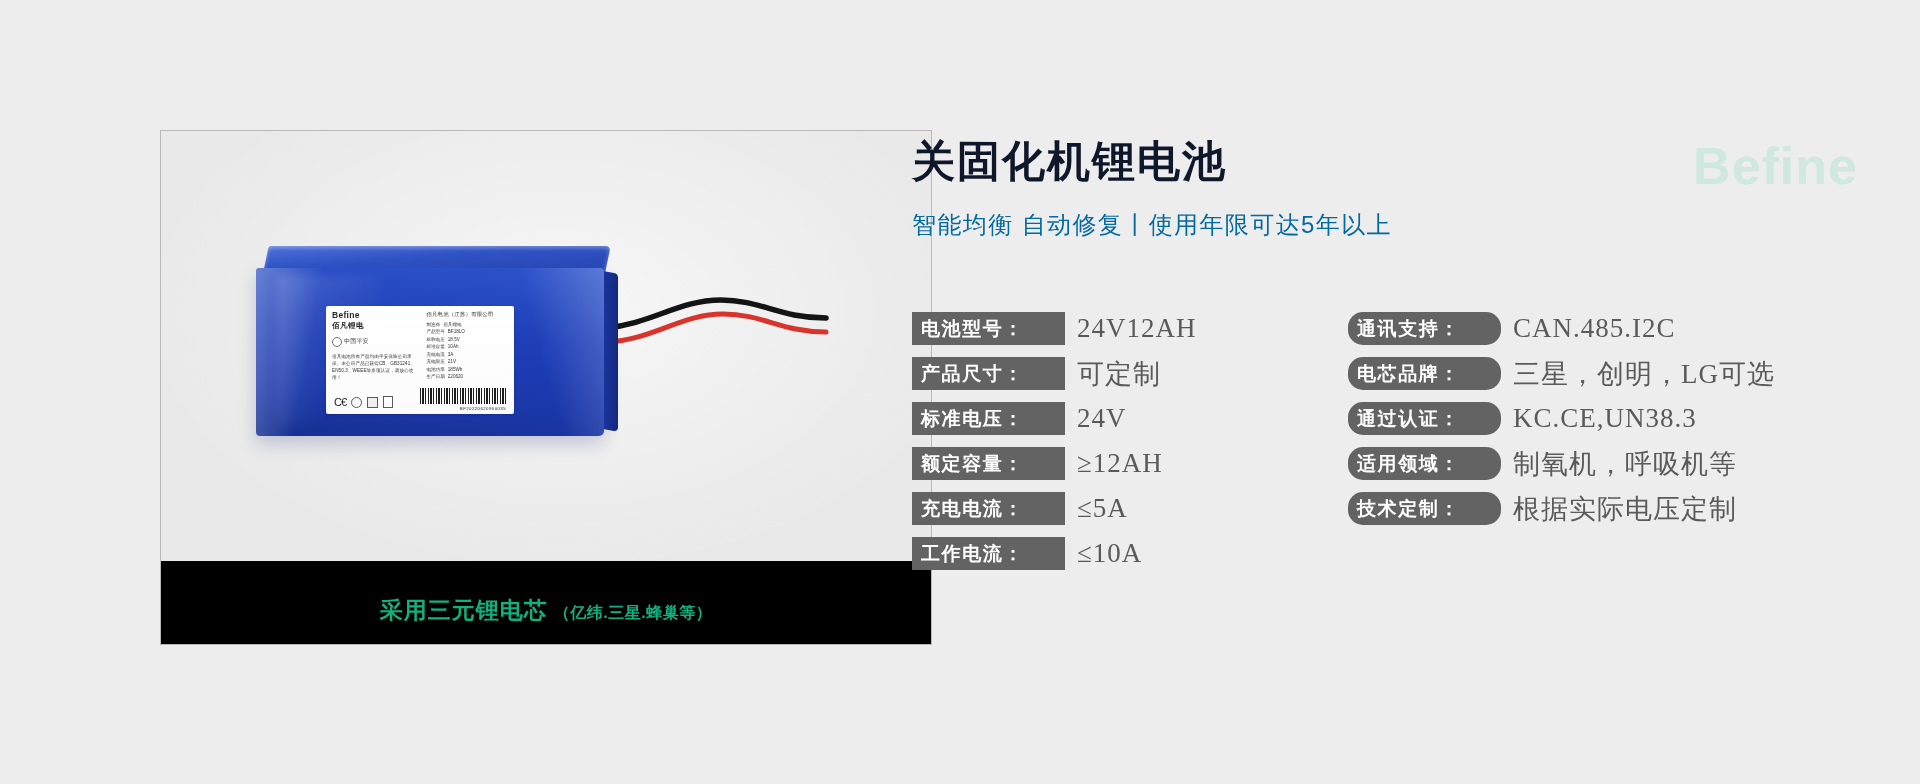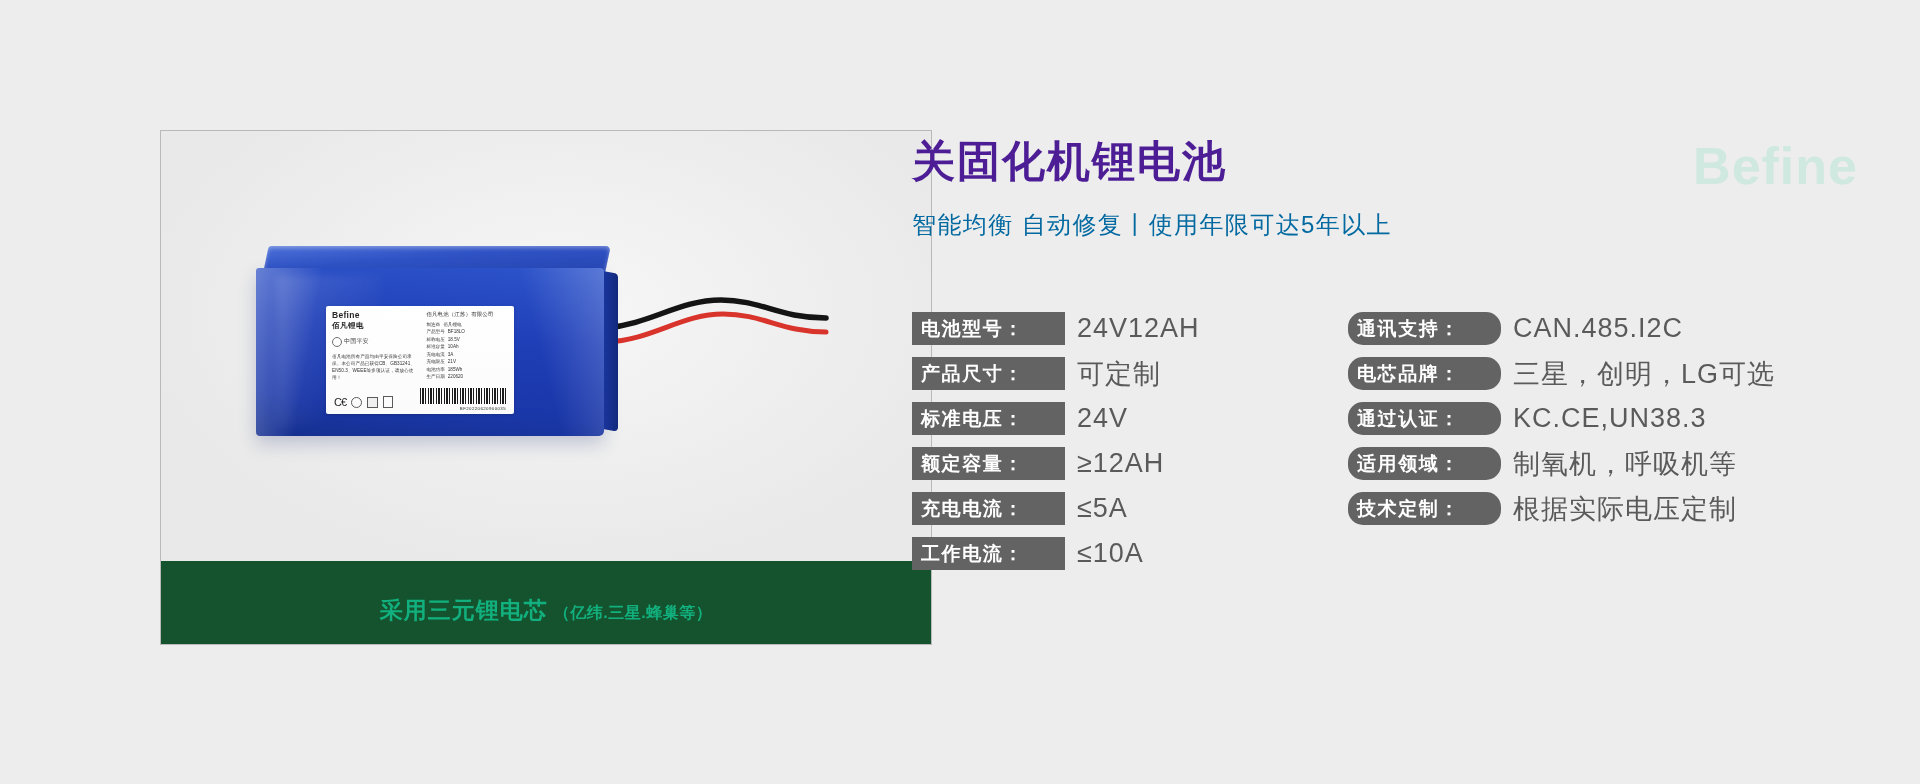--- a/index.html
+++ b/index.html
@@ -23,21 +23,21 @@
   }
 
   
   .image-frame {
     position: absolute;
     left: 160px;
     top: 130px;
     width: 772px;
     height: 515px;
     border: 1px solid #b9b9b9;
-    background: #14532d;
+    background: #000000;
     box-sizing: border-box;
     overflow: hidden;
   }
 
   .photo-stage {
     position: absolute;
     left: 0;
     top: 0;
     right: 0;
     height: 430px;
@@ -251,21 +251,21 @@
     position: absolute;
     left: 912px;
     top: 130px;
     right: 40px;
     bottom: 40px;
   }
 
   .title {
     font-size: 43px;
     font-weight: bold;
-    color: #4c1d95;
+    color: #0f172a;
     letter-spacing: 2px;
     line-height: 1;
     margin: 0;
     padding-top: 10px;
   }
 
   .subtitle {
     margin-top: 26px;
     font-size: 24px;
     color: #0369a1;
@@ -284,20 +284,21 @@
     line-height: 1;
     user-select: none;
   }
 
   .specs {
     position: absolute;
     left: 0;
     top: 182px;
     right: 0;
     display: flex;
+    font-family: Liberation Serif, serif;
   }
   .spec-col { display: flex; flex-direction: column; }
   .spec-col.left  { width: 436px; }
   .spec-col.right { width: 470px; }
 
   .spec-row {
     display: flex;
     align-items: center;
     height: 33px;
     margin-bottom: 12px;

